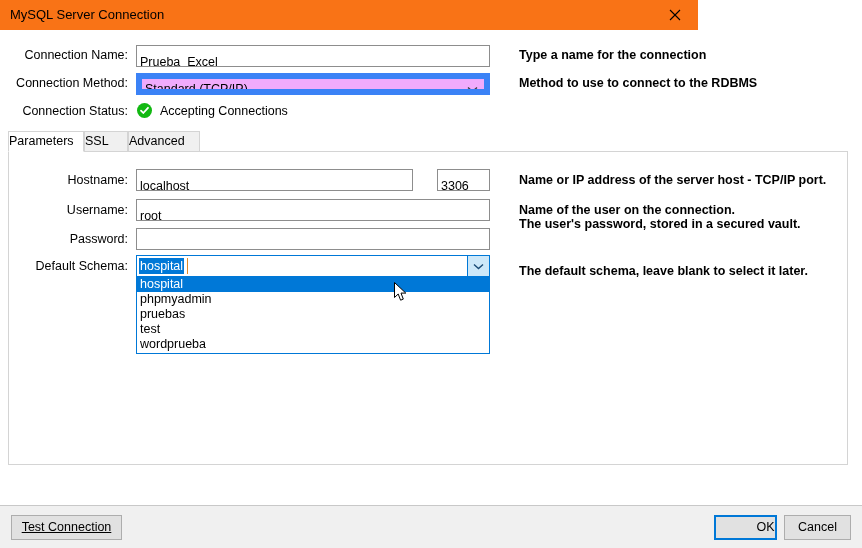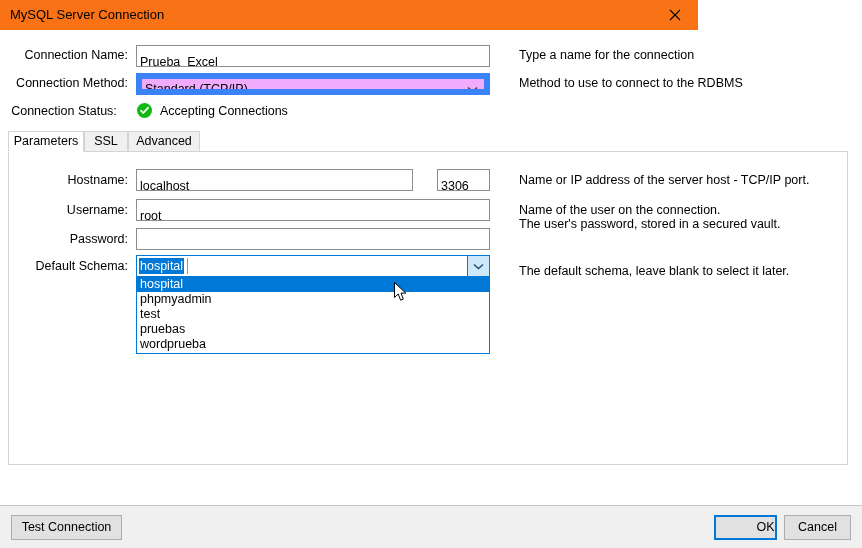--- a/index.html
+++ b/index.html
@@ -52,20 +52,21 @@
     white-space: nowrap;
     width: 128px;
     left: 0;
   }
   .help {
     position: absolute;
     left: 519px;
     font-size: 12.5px;
     color: #000;
     white-space: nowrap;
+    font-weight: bold;
   }
 
   .textfield {
     position: absolute;
     box-sizing: border-box;
     border: 1px solid #8d8d8d;
     background: #ffffff;
     height: 22px;
     line-height: 20px;
     padding: 6px 3px;
@@ -121,21 +122,21 @@
     position: absolute;
     left: 8px; top: 131px;
     width: 840px; height: 21px;
   }
   .tab {
     position: absolute;
     top: 0;
     height: 21px;
     box-sizing: border-box;
     line-height: 19px;
-    text-align: center;
+    text-align: left;
     font-size: 12.5px;
     color: #000;
     background: #f0f0f0;
     border: 1px solid #d4d4d4;
     border-bottom: none;
     white-space: nowrap;
   }
   .tab.active {
     background: #ffffff;
     border: 1px solid #d4d4d4;
@@ -277,21 +278,21 @@
 <div class="combo" style="left:136px; top:73px; width:354px;">
   <span>Standard (TCP/IP)</span>
   <span class="arrow">
     <svg width="11" height="7" viewBox="0 0 11 7">
       <polyline points="1,1.5 5.5,5.5 10,1.5" fill="none" stroke="#404040" stroke-width="1.4"></polyline>
     </svg>
   </span>
 </div>
 <div class="help" style="top:76px;">Method to use to connect to the RDBMS</div>
 
-<div class="label" style="top:104px;text-align:center;">Connection Status:</div>
+<div class="label" style="top:104px;">Connection Status:</div>
 <div class="status-row">
   <span class="status-dot">
     <svg width="11" height="11" viewBox="0 0 11 11">
       <polyline points="2,5.6 4.3,8 9,2.8" fill="none" stroke="#ffffff" stroke-width="1.8" stroke-linecap="round" stroke-linejoin="round"></polyline>
     </svg>
   </span>
   <span class="status-label">Accepting Connections</span>
 </div>
 
 <div class="tabstrip">
@@ -331,29 +332,29 @@
         <polyline points="1,1.5 5.5,5.5 10,1.5" fill="none" stroke="#1a4a75" stroke-width="1.4"></polyline>
       </svg>
     </span>
   </span>
 </div>
 <div class="help" style="top:264px;text-align:center;">The default schema, leave blank to select it later.</div>
 
 <div class="dropdown-list">
   <div class="dropdown-item selected">hospital</div>
   <div class="dropdown-item">phpmyadmin</div>
+  <div class="dropdown-item">pruebas</div>
   <div class="dropdown-item">test</div>
-  <div class="dropdown-item">pruebas</div>
   <div class="dropdown-item">wordprueba</div>
 </div>
 
 <div class="mouse-cursor">
   <svg width="14" height="21" viewBox="0 0 14 21">
     <polygon points="0.5,0.5 0.5,15.5 4.2,12 6.6,18.2 9.3,17.1 7,11.1 11.8,11.1" fill="#ffffff" stroke="#000000" stroke-width="1"></polygon>
   </svg>
 </div>
 
 <div class="footer-sep"></div>
 <div class="footer">
-  <div class="btn" style="left:11px; top:9px; width:111px;">Test Connection</div>
+  <div class="btn" style="left:11px; top:9px; width:111px;text-decoration:underline;">Test Connection</div>
   <div class="btn focus" style="left:714px; top:9px; width:63px;padding-left:40px;">OK</div>
   <div class="btn" style="left:784px; top:9px; width:67px;">Cancel</div>
 </div>
 
 </body></html>

